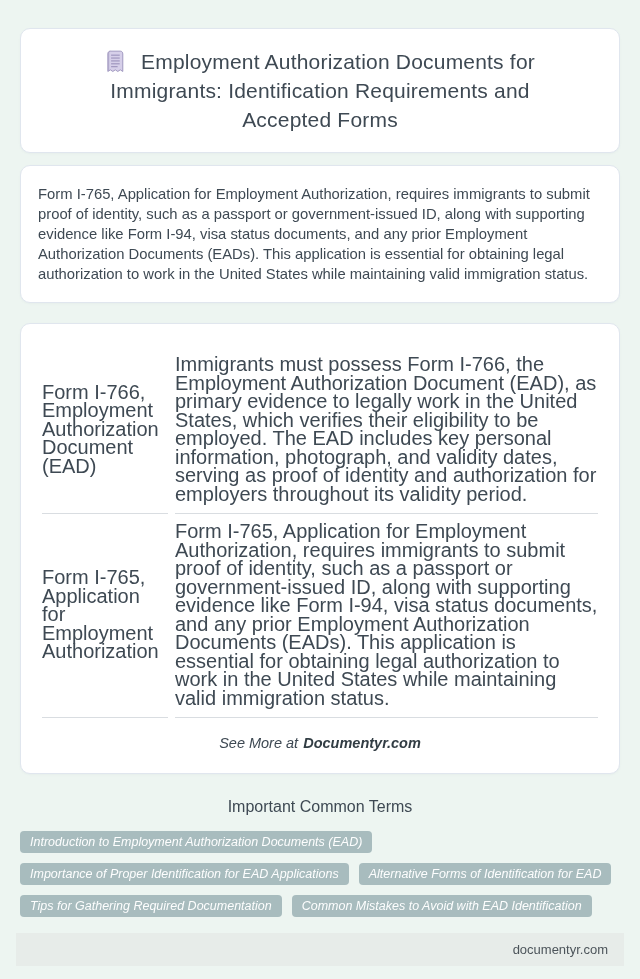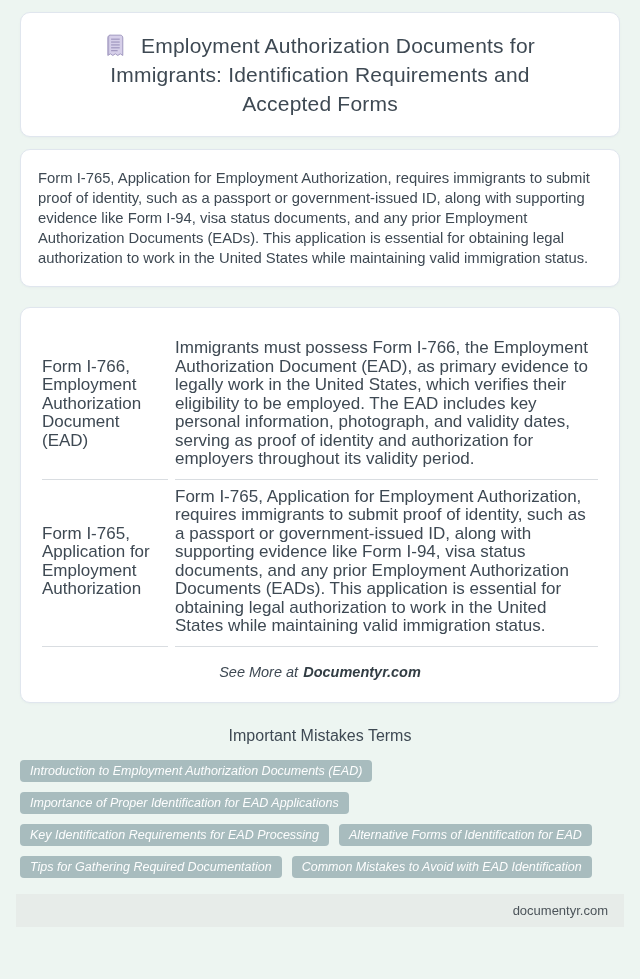--- a/index.html
+++ b/index.html
@@ -5,21 +5,21 @@
 <style>
   * { box-sizing: border-box; margin: 0; padding: 0; }
   html, body { width: 640px; }
   body {
     height: 979px;
     background: var(--page-bg, #edf5f1);
     font-family: "Liberation Sans", sans-serif;
     color: var(--text, #3e4953);
     overflow: hidden;
   }
-  .page { padding: 12px 20px 0; }
+  .page { padding: 28px 20px 0; }
   .card {
     background: var(--card-bg, #ffffff);
     border: 1px solid var(--card-border, #e0e6ee);
     border-radius: 10px;
     box-shadow: 0 1px 2px rgba(150,165,180,0.08);
   }
   .title-card { padding: 18px 30px; margin-bottom: 12px; }
   .doc-title {
     font-size: 21px;
     line-height: 29px;
@@ -38,21 +38,21 @@
   .doc-icon svg { width: 100%; height: 100%; display: block; }
 
   .intro-card { padding: 18px 17px; margin-bottom: 20px; }
   .intro-text { font-size: 14.8px; line-height: 20px; }
 
   .table-card { padding: 18px 14px 16px; margin-bottom: 24px; }
   .def-table { width: 100%; border-collapse: separate; border-spacing: 7px 0; }
   .def-table td {
     border-bottom: 1px solid var(--table-border, #d9dde1);
     vertical-align: middle;
-    font-size: 17px;
+    font-size: 20px;
     line-height: 18.5px;
     padding: 8px 0 10px;
   }
   .def-table tr:first-child td { padding-top: 13px; }
   .def-table td.term { width: 126px; }
 
   .see-more {
     text-align: center;
     font-style: italic;
     font-size: 14.5px;
@@ -125,26 +125,25 @@
         </tr>
         <tr>
           <td class="term">Form I-765, Application for Employment Authorization</td>
           <td class="def">Form I-765, Application for Employment Authorization, requires immigrants to submit proof of identity, such as a passport or government-issued ID, along with supporting evidence like Form I-94, visa status documents, and any prior Employment Authorization Documents (EADs). This application is essential for obtaining legal authorization to work in the United States while maintaining valid immigration status.</td>
         </tr>
       </tbody>
     </table>
     <p class="see-more"><span class="prefix">See More at</span><strong class="brand">Documentyr.com</strong></p>
   </section>
 
-  <h2 class="related-heading">Important Mistakes Terms</h2>
+  <h2 class="related-heading">Important Common Terms</h2>
 
   <div class="tags">
     <span class="tag">Introduction to Employment Authorization Documents (EAD)</span>
     <span class="tag">Importance of Proper Identification for EAD Applications</span>
-    <span class="tag">Key Identification Requirements for EAD Processing</span>
     <span class="tag">Alternative Forms of Identification for EAD</span>
     <span class="tag">Tips for Gathering Required Documentation</span>
     <span class="tag">Common Mistakes to Avoid with EAD Identification</span>
   </div>
 
 </div>
 
 <footer class="site-footer">
   <span>documentyr.com</span>
 </footer>

